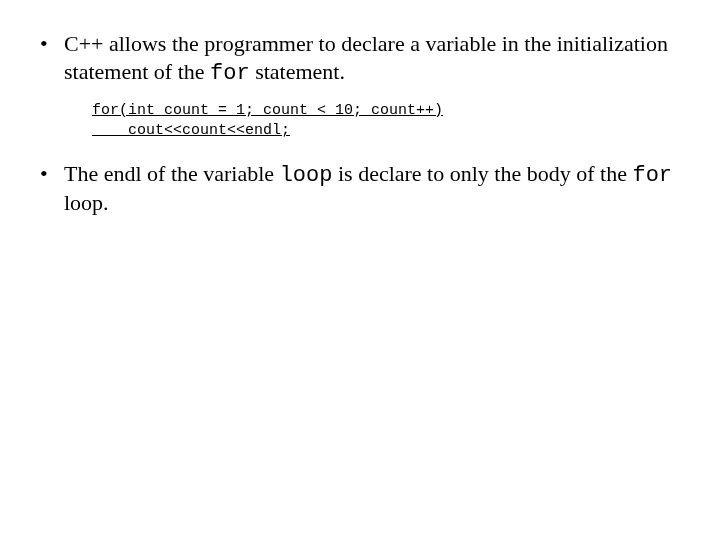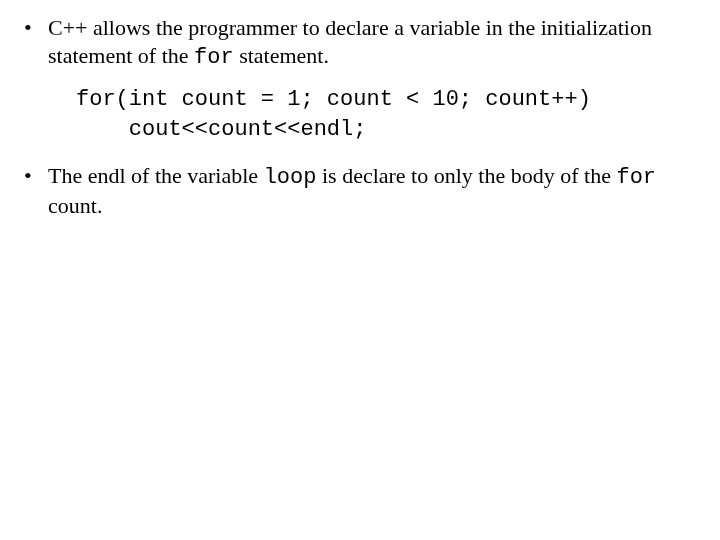--- a/index.html
+++ b/index.html
@@ -12,21 +12,21 @@
     font-size: 22px;
     color: #000;
     line-height: 1.25;
   }
   .slide {
     box-sizing: border-box;
     padding: 14px 20px 20px 20px;
   }
   ul.bullets {
     list-style: none;
-    margin: 0;
+    margin: 16px;
     padding: 0;
   }
   ul.bullets > li {
     position: relative;
     padding-left: 28px;
     margin-bottom: 18px;
   }
   ul.bullets > li::before {
     content: "\2022";
     position: absolute;
@@ -35,35 +35,36 @@
     font-size: 22px;
     line-height: 1.25;
   }
   .mono {
     font-family: "Courier New", Courier, monospace;
   }
   .code-block {
     font-family: "Courier New", Courier, monospace;
     white-space: pre;
     margin: 14px 0 18px 28px;
-    font-size: 22px;
+    font-size: 15px;
     line-height: 1.35;
+    text-decoration: underline;
   }
 </style>
 </head>
 <body>
 
 <div class="slide">
   <ul class="bullets">
 
     <li>
       <span>C++ allows the programmer to declare a variable in the initialization statement of the </span><span class="mono">for</span><span> statement.</span>
 
       <div class="code-block"><span>for(int count = 1; count &lt; 10; count++)</span>
 <span>    cout&lt;&lt;count&lt;&lt;endl;</span></div>
     </li>
 
     <li>
-      <span>The endl of the variable </span><span class="mono">loop</span><span> is declare to only the body of the </span><span class="mono">for</span><span> count.</span>
+      <span>The endl of the variable </span><span class="mono">loop</span><span> is declare to only the body of the </span><span class="mono">for</span><span> loop.</span>
     </li>
 
   </ul>
 </div>
 
 </body></html>

